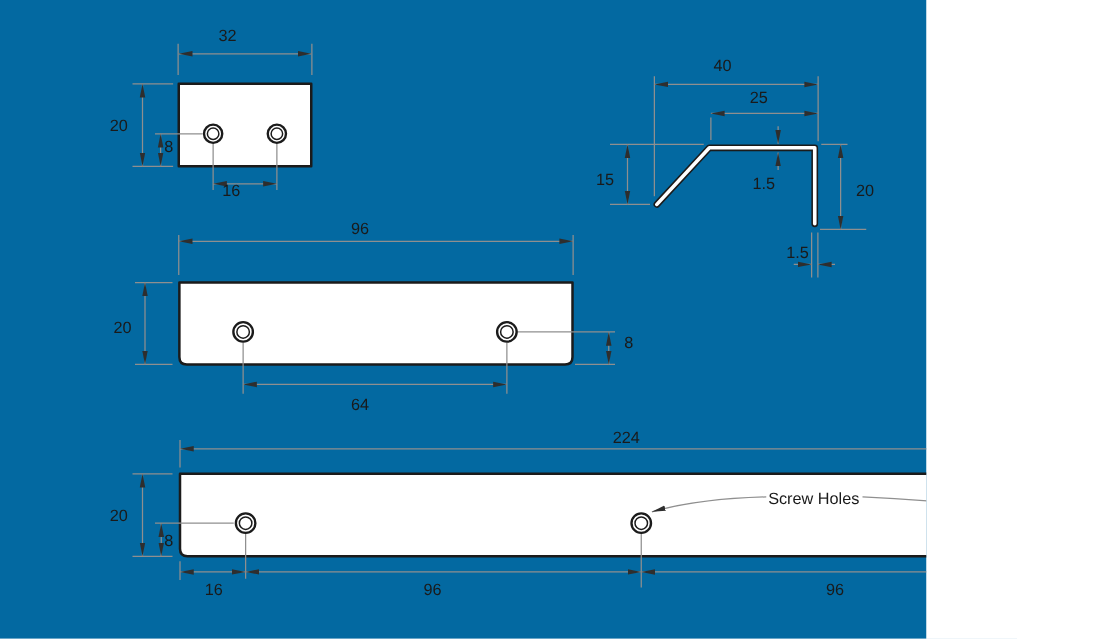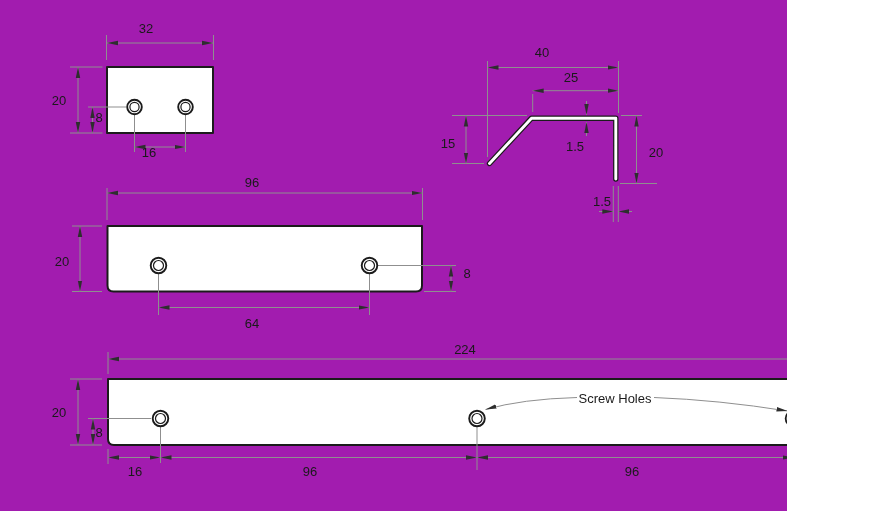--- a/index.html
+++ b/index.html
@@ -1,16 +1,16 @@
 <!DOCTYPE html>
 <html><head>
 <meta charset="utf-8">
 <style>
   html,body{margin:0;padding:0;background:#ffffff;}
-  .canvas-wrap{width:787px;height:511px;background:#a21caf;position:relative;overflow:hidden;}
+  .canvas-wrap{width:705px;height:511px;background:#0369a1;position:relative;overflow:hidden;padding-left:36px;}
   svg{display:block;}
   .outline{stroke:#1b1b1b;stroke-width:2;fill:#ffffff;stroke-linejoin:round;}
   .strip-core{stroke:#1b1b1b;stroke-width:5.4;fill:none;stroke-linecap:round;stroke-linejoin:round;}
   .strip-void{stroke:#ffffff;stroke-width:2.9;fill:none;stroke-linecap:round;stroke-linejoin:round;}
   .hole-o{stroke:#1b1b1b;stroke-width:1.9;fill:#ffffff;}
   .hole-i{stroke:#1b1b1b;stroke-width:1.2;fill:none;}
   .dim{stroke:#8f8f8f;stroke-width:1;fill:none;}
   .dimtxt{font-family:"Liberation Sans","DejaVu Sans",sans-serif;font-size:13px;fill:#1a1a1a;text-anchor:middle;}
 </style>
 </head>

